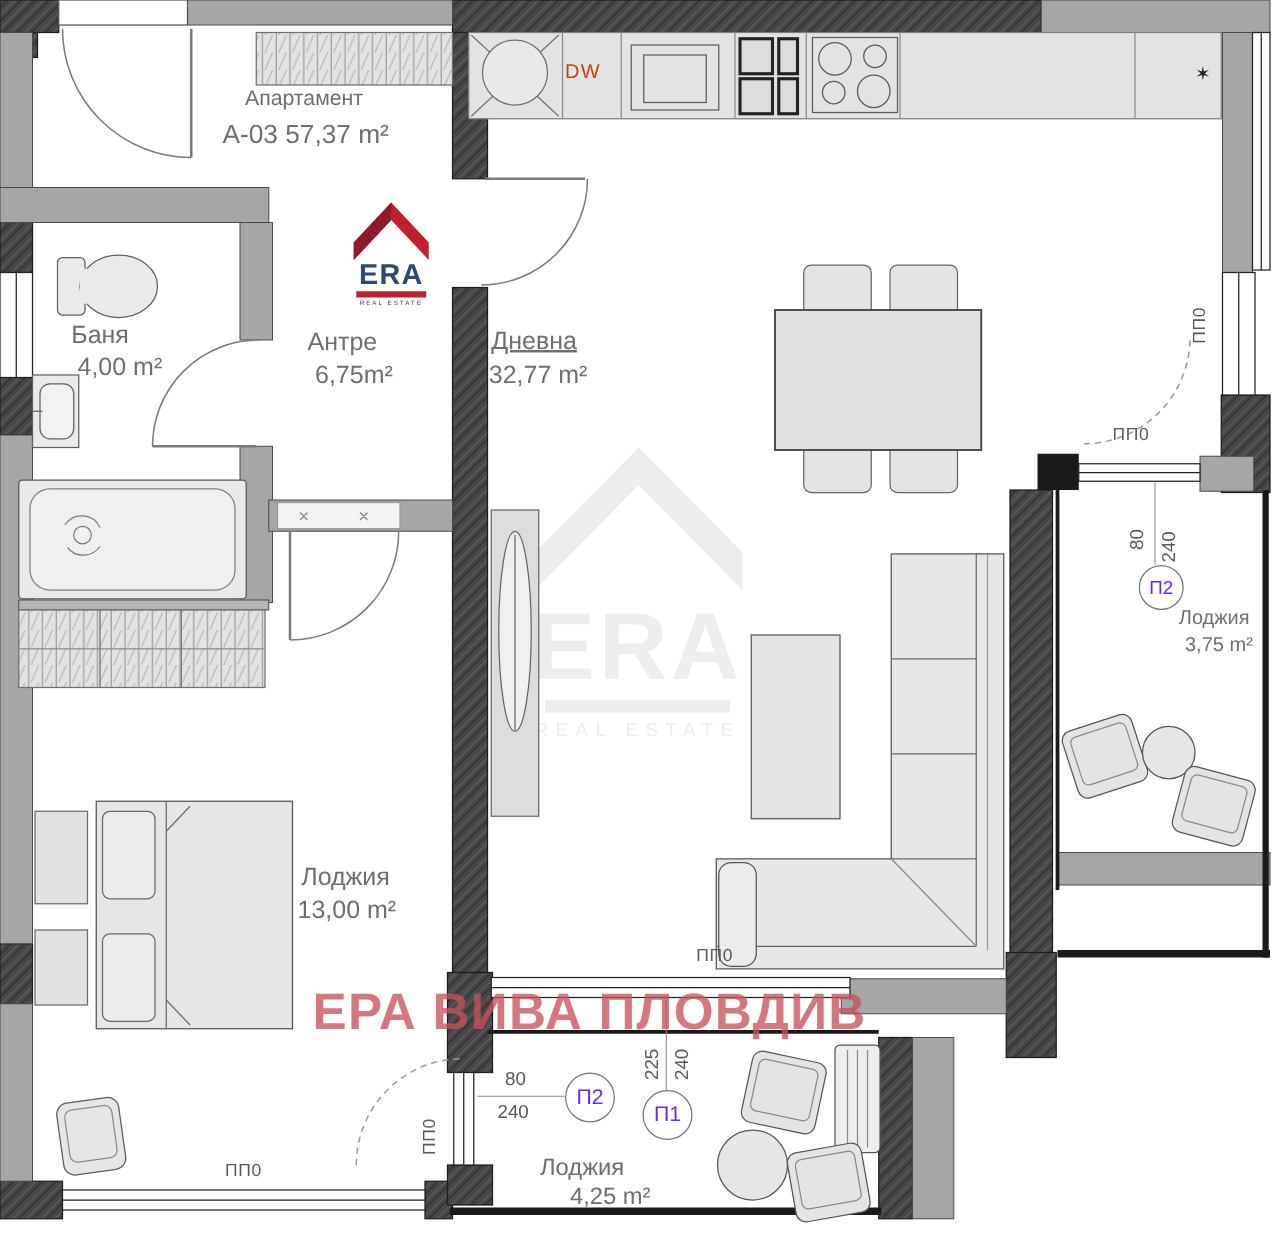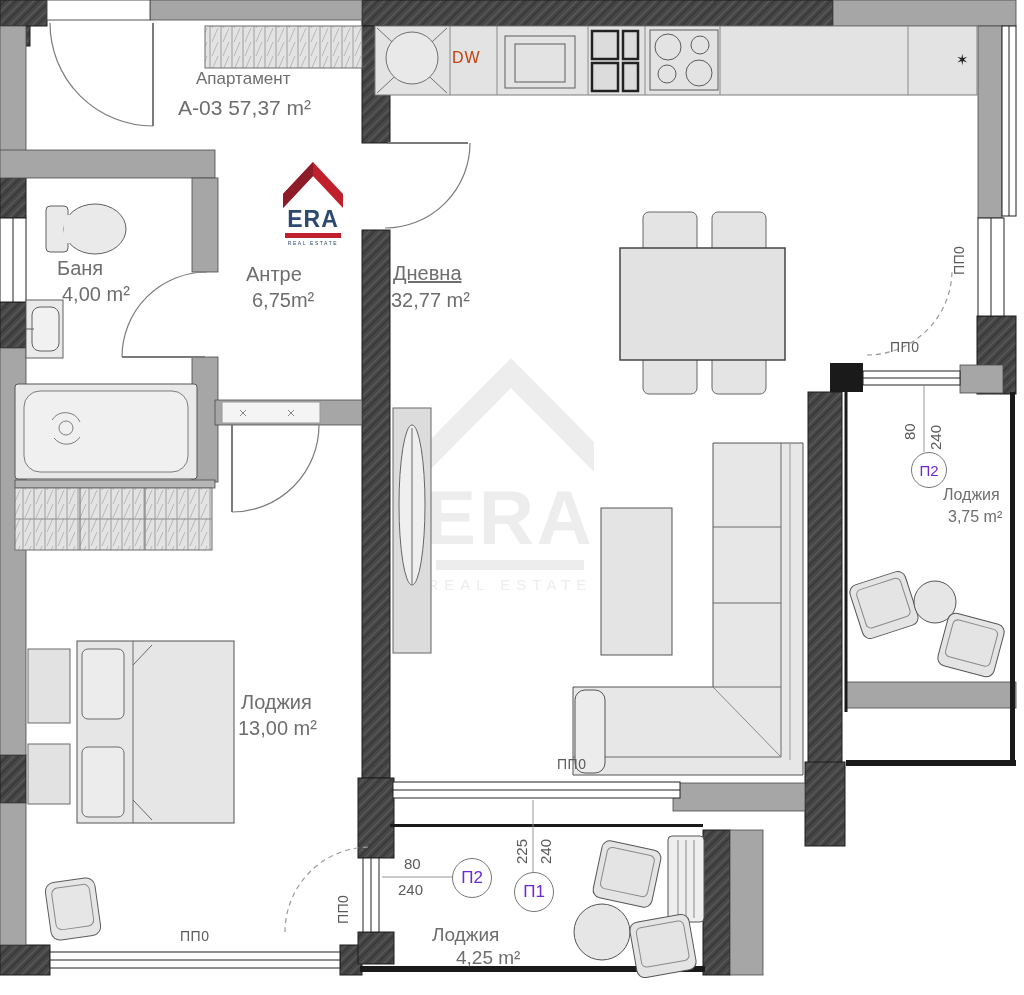--- a/index.html
+++ b/index.html
@@ -344,14 +344,15 @@
   <div class="lbl dim" style="left:398px;top:882px;">240</div>
   <div class="marker" style="left:452px;top:858px;width:38px;height:38px;font-size:17px;">П2</div>
 
   <div class="lbl dim rot" style="left:514px;top:864px;">225</div>
   <div class="lbl dim rot" style="left:538px;top:864px;">240</div>
   <div class="marker" style="left:514px;top:872px;width:38px;height:38px;font-size:17px;">П1</div>
 
   <div class="logo-era">ERA</div>
   <div class="logo-sub">REAL ESTATE</div>
 
+  <div class="wm-pink">ЕРА ВИВА ПЛОВДИВ</div>
 
 </div>
 
 </body></html>

